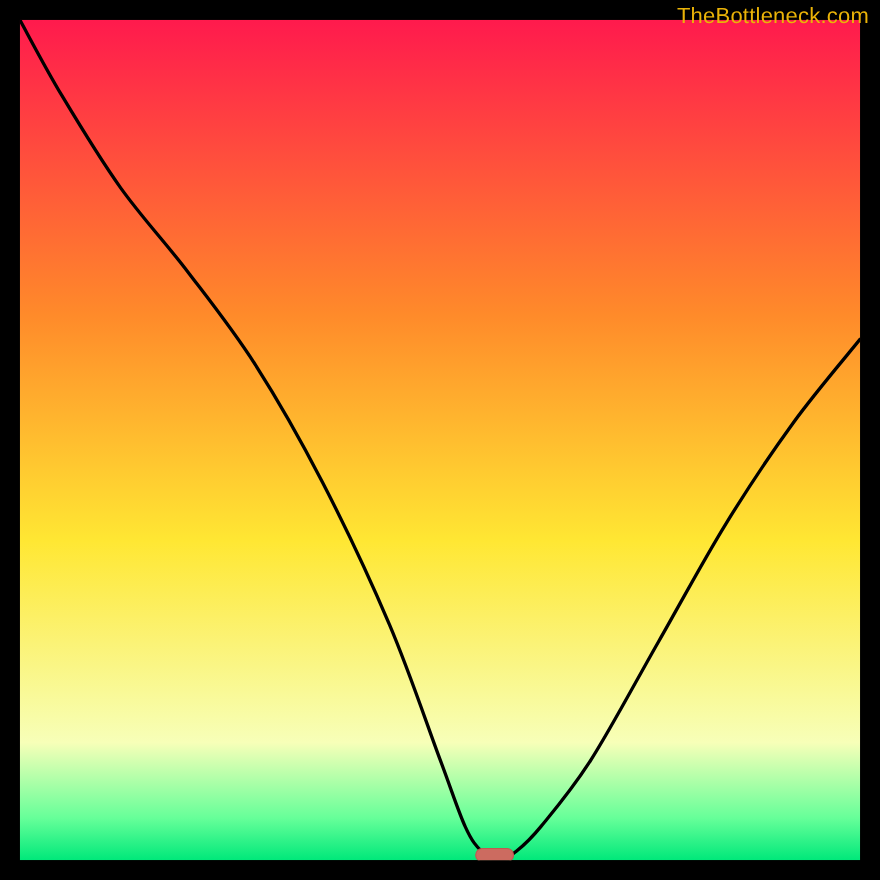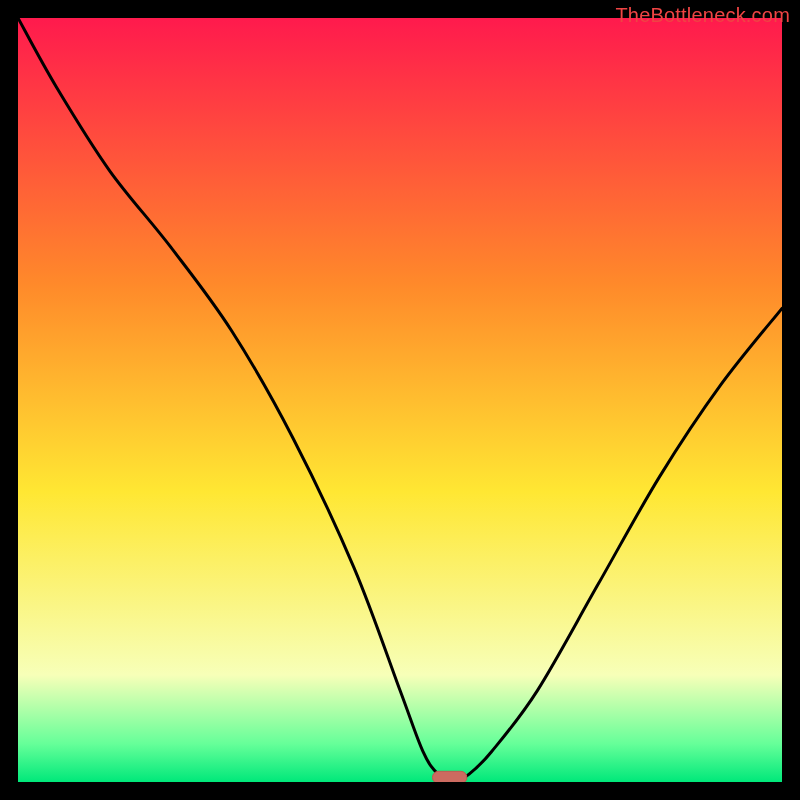--- a/index.html
+++ b/index.html
@@ -14,21 +14,21 @@
   .frame {
     position: relative;
     width: 800px;
     height: 800px;
     background: #000;
   }
   .watermark {
     position: absolute;
     top: 4px;
     right: 10px;
-    color: #ef4444;
+    color: #eab308;
     font-size: 20px;
     font-weight: 500;
     letter-spacing: 0.2px;
     z-index: 5;
   }
   .plot-wrap {
     position: absolute;
     left: 18px;
     top: 18px;
     width: 764px;

